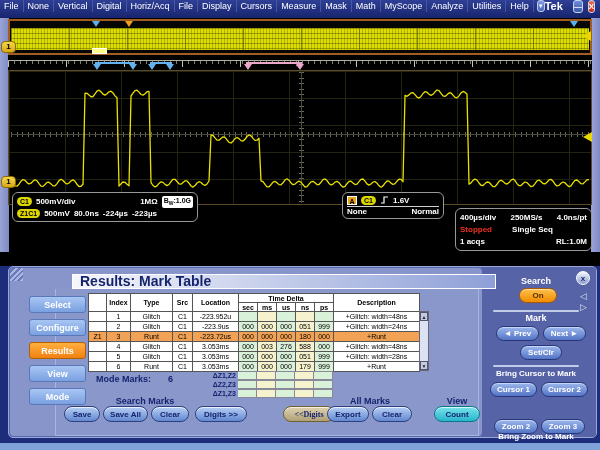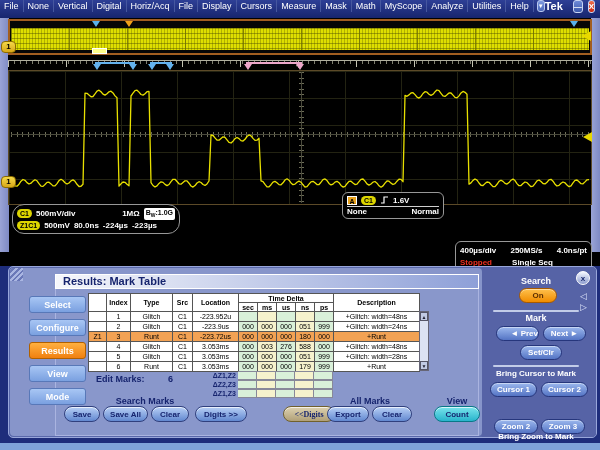--- a/index.html
+++ b/index.html
@@ -90,23 +90,23 @@
   .a-icon { width:10px; height:9px; background:#e8a21c; color:#000; font-size:7px;
     font-weight:bold; text-align:center; line-height:9px; border:1px solid #fff; }
   .red { color:#ee3020; }
 
   
   .dlg-outer { left:8px; top:266px; width:589px; height:172px; background:#5968aa;
     border:1px solid #98a6da; border-radius:5px; }
   .dlg-inner { left:10px; top:268px; width:472px; height:168px; background:#8795ca; border-radius:4px; }
   .grip { left:10px; top:268px; width:13px; height:13px; border-radius:4px 0 0 0;
     background:repeating-linear-gradient(135deg,#aab6e2 0 2px,#6a78b8 2px 4px); }
-  .dlg-title { left:55px; top:274px; width:424px; height:15px;
+  .dlg-title { left:72px; top:274px; width:424px; height:15px;
     background:linear-gradient(to right,#f6f7fb,#8ea0d8); border:1px solid #ffffff;
-    color:#16246e; font-size:11px; font-weight:bold; line-height:13px; padding-left:7px; }
+    color:#16246e; font-size:14px; font-weight:bold; line-height:13px; padding-left:7px; }
   .dlg-body { left:55px; top:289px; width:424px; height:147px;
     background:#8997cb; border:1px solid #aab4e0; border-top:none; }
 
   .side-btn { position:absolute; left:29px; width:57px; height:17px; border-radius:3px;
     background:linear-gradient(#a8c6f4,#7aa0e0); border:1px solid #5878b8;
     color:#fff; font-size:9px; font-weight:bold; text-align:center; line-height:16px; }
   .side-btn.active { background:linear-gradient(#ffb040,#f08010); border-color:#b06000; }
 
   
   table.marks { position:absolute; left:88px; top:293px; border-collapse:collapse;
@@ -227,21 +227,21 @@
     <div class="hcenter"></div>
     <div class="vticks"></div>
     <div class="vcenter"></div>
     <svg id="wavesvg" width="582" height="133" style="position:absolute;left:0;top:0;">
       <polyline id="wavepath" points="4,112.7 6,114.8 8,115.2 10,113.2 12,110.2 14,108.5 16,109.3 18,111.6 20,113.0 22,112.2 24,110.1 26,108.7 28,109.8 30,112.7 32,115.2 34,115.4 36,113.5 38,111.4 40,111.2 42,112.9 44,114.9 46,114.9 48,112.6 50,109.6 52,108.3 54,109.5 56,111.8 58,113.0 60,112.0 62,109.9 64,108.9 66,110.3 68,113.3 70,115.5 72,115.3 74,113.2 76,22.2 78,22.3 80,24.1 82,25.8 84,25.5 86,22.9 88,20.1 90,19.2 92,20.8 94,23.1 96,24.1 98,22.8 100,20.8 102,20.2 104,21.9 106,24.9 108,26.8 110,115.2 112,112.8 114,111.0 116,111.3 118,113.3 120,114.8 122,25.0 124,22.2 126,19.6 128,19.2 130,21.1 132,23.5 134,24.1 136,22.7 138,20.7 140,20.5 142,111.6 144,114.5 146,116.0 148,114.9 150,112.4 152,110.8 154,111.4 156,113.4 158,114.6 160,113.5 162,110.6 164,108.3 166,108.3 168,110.5 170,112.8 172,113.2 174,111.5 176,109.8 178,109.9 180,112.2 182,115.0 184,116.1 186,114.6 188,112.0 190,110.7 192,111.5 194,113.5 196,114.4 198,112.9 200,110.0 202,64.0 204,64.5 206,66.9 208,69.1 210,69.2 212,67.4 214,65.8 216,66.3 218,68.8 220,71.4 222,72.0 224,70.2 226,67.6 228,66.5 230,67.6 232,69.6 234,70.1 236,68.3 238,65.5 240,63.9 242,64.8 244,67.4 246,69.4 248,69.2 250,67.3 252,109.9 254,110.7 256,113.4 258,115.8 260,115.9 262,113.7 264,111.2 266,110.4 268,111.7 270,113.6 272,113.8 274,111.8 276,109.0 278,107.8 280,109.2 282,111.9 284,113.7 286,113.1 288,111.2 290,110.1 292,111.2 294,113.9 296,116.0 298,115.7 300,113.2 302,110.8 304,110.3 306,111.8 308,113.6 310,113.5 312,111.2 314,108.6 316,107.9 318,109.6 320,112.4 322,113.9 324,113.1 326,111.1 328,110.3 330,111.7 332,114.4 334,116.1 336,115.3 338,112.7 340,110.4 342,110.2 344,111.9 346,113.5 348,113.1 350,110.7 352,108.3 354,108.0 356,110.1 358,112.9 360,114.1 362,113.0 364,111.1 366,110.5 368,112.2 370,114.8 372,116.2 374,114.9 376,112.1 378,110.0 380,110.2 382,112.1 384,113.5 386,112.7 388,110.2 390,108.1 392,108.3 394,110.7 396,24.4 398,25.3 400,23.9 402,22.0 404,21.7 406,23.6 408,26.2 410,27.1 412,25.4 414,22.5 416,20.7 418,21.2 420,23.2 422,24.4 424,23.3 426,20.8 428,19.0 430,19.7 432,22.3 434,24.9 436,25.4 438,23.8 440,22.0 442,22.0 444,24.1 446,26.4 448,26.9 450,24.9 452,21.9 454,20.4 456,21.3 458,23.3 460,113.2 462,111.9 464,109.4 466,108.0 468,109.1 470,112.0 472,114.3 474,114.5 476,112.6 478,111.0 480,111.3 482,113.5 484,115.6 486,115.6 488,113.3 490,110.4 492,109.2 494,110.4 496,112.4 498,113.1 500,111.6 502,109.2 504,108.1 506,109.6 508,112.6 510,114.7 512,114.5 514,112.5 516,111.0 518,111.6 520,113.8 522,115.7 524,115.2 526,112.6 528,109.8 530,109.0 532,110.5 534,112.5 536,112.9 538,111.2 540,108.9 542,108.3 544,110.2 546,113.2 548,115.0 550,114.4 552,112.3 554,111.0 556,111.8 558,114.1 560,115.7 562,114.8 564,111.9 566,109.4 568,109.0 570,110.7 572,112.7 574,112.8 576,110.9 578,108.8 580,108.6" fill="none" stroke="#e8e000" stroke-width="1.3" stroke-linejoin="round"></polyline>
     </svg>
   </div>
   <div class="abs num-badge" style="left:1px;top:176px;">1</div>
   <div class="abs arrow-left" style="left:583px;top:132px;"></div>
 
-  <div class="robox" style="left:12px;top:204px;width:168px;height:30px;border-radius:12px;">
+  <div class="robox" style="left:12px;top:192px;width:186px;height:30px;">
     <div class="rorow">
       <span class="ch-pill">C1</span>
       <span>500mV/div</span>
       <span style="margin-left:auto;">1MΩ</span>
       <span class="bw-box"><span>B</span><sub>W</sub><span>:1.0G</span></span>
     </div>
     <div class="rorow">
       <span class="ch-pill">Z1C1</span>
       <span>500mV</span>
       <span>80.0ns</span>
@@ -258,21 +258,21 @@
           <path d="M1 8 H4 V2 H8" stroke="#fff" fill="none" stroke-width="1.2"></path>
         </svg>
       <span>1.6V</span>
     </div>
     <div class="rorow" style="justify-content:space-between;">
       <span>None</span>
       <span>Normal</span>
     </div>
   </div>
 
-  <div class="robox" style="left:455px;top:208px;width:137px;height:43px;margin-top:33px;">
+  <div class="robox" style="left:455px;top:208px;width:137px;height:43px;">
     <div class="rorow" style="justify-content:space-between;">
       <span>400µs/div</span>
       <span>250MS/s</span>
       <span>4.0ns/pt</span>
     </div>
     <div class="rorow">
       <span class="red">Stopped</span>
       <span style="margin:0 auto;">Single Seq</span>
       <span style="width:14px;"></span>
     </div>
@@ -409,21 +409,21 @@
           <td>+Runt</td>
         </tr>
       </tbody>
   </table>
 
   <div class="abs scrollcol" style="top:311px;height:60px;">
     <span class="scr-btn" style="top:0;">▲</span>
     <span class="scr-btn" style="bottom:0;">▼</span>
   </div>
 
-  <span class="lbl" style="left:96px;top:374px;">Edit Marks:</span>
+  <span class="lbl" style="left:96px;top:374px;">Mode Marks:</span>
   <span class="lbl" style="left:168px;top:374px;">6</span>
   <div class="abs" style="left:88px;top:371px;">
       <div class="drow">
         <span class="dlabel">ΔZ1,Z2</span>
         <span class="dcell d0"></span>
         <span class="dcell d1"></span>
         <span class="dcell d2"></span>
         <span class="dcell d3"></span>
         <span class="dcell d4"></span>
       </div>
@@ -457,21 +457,21 @@
   <span class="lbl" style="left:432px;top:396px;width:50px;text-align:center;">View</span>
   <div class="pill cyan" style="left:434px;top:406px;width:46px;">Count</div>
 
   <div class="rp-close">x</div>
   <span class="rp-label" style="top:276px;">Search</span>
   <div class="rp-btn on" style="left:519px;top:288px;width:38px;">On</div>
   <span class="rp-nav" style="top:292px;">◁</span>
   <span class="rp-nav" style="top:303px;">▷</span>
   <div class="rp-hr" style="top:310px;"></div>
   <span class="rp-label" style="top:313px;">Mark</span>
-  <div class="rp-btn" style="left:496px;top:326px;width:43px;text-align:right;">◄ Prev</div>
+  <div class="rp-btn" style="left:496px;top:326px;width:43px;">◄ Prev</div>
   <div class="rp-btn" style="left:543px;top:326px;width:43px;">Next ►</div>
   <div class="rp-btn" style="left:520px;top:345px;width:42px;">Set/Clr</div>
   <div class="rp-hr" style="top:365px;"></div>
   <span class="rp-label small" style="top:369px;">Bring Cursor to Mark</span>
   <div class="rp-btn" style="left:490px;top:382px;width:47px;">Cursor 1</div>
   <div class="rp-btn" style="left:541px;top:382px;width:47px;">Cursor 2</div>
   <span class="rp-label small" style="top:403px;margin-top:29px;">Bring Zoom to Mark</span>
   <div class="rp-btn" style="left:494px;top:419px;width:44px;">Zoom 2</div>
   <div class="rp-btn" style="left:541px;top:419px;width:44px;">Zoom 3</div>
 

